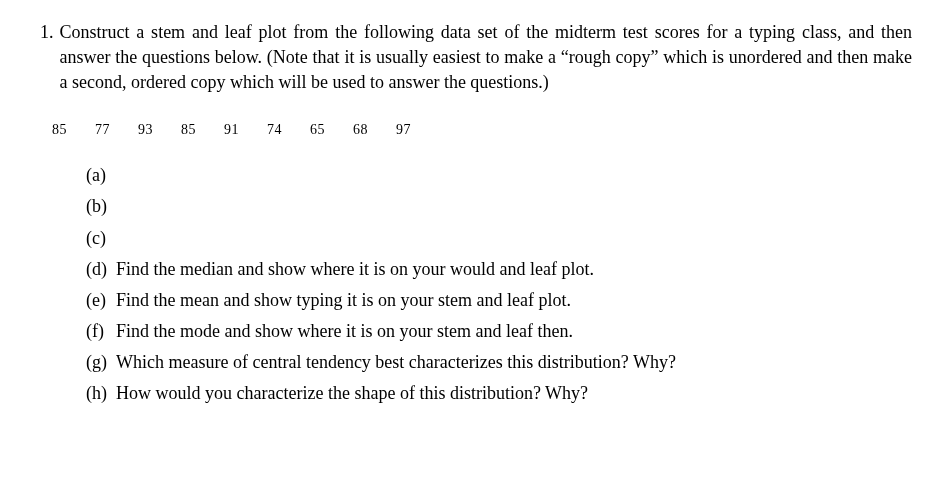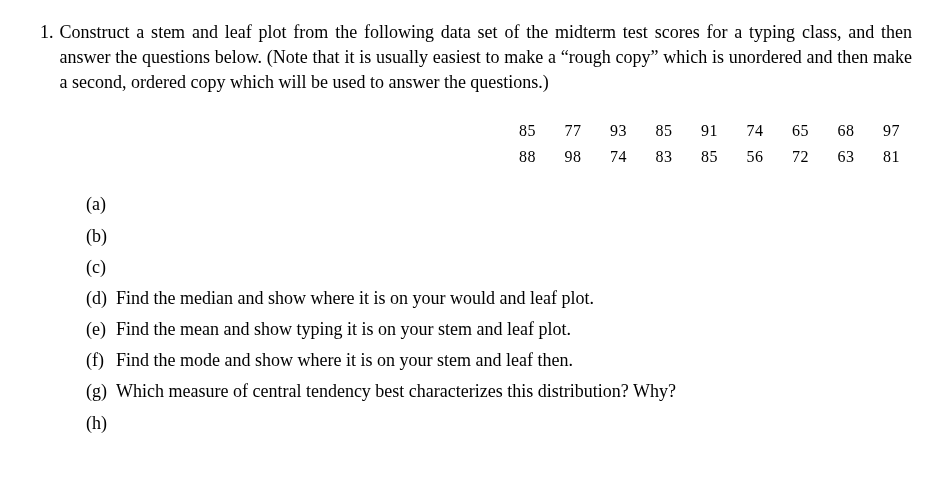--- a/index.html
+++ b/index.html
@@ -19,23 +19,23 @@
     }
     .problem-num {
       margin-right: 6px;
       white-space: nowrap;
     }
     .problem-body {
       flex: 1;
       text-align: justify;
     }
     .data-block {
-      text-align: right;
+      text-align: left;
       margin: 24px 0 24px 0;
-      font-size: 16px;
+      font-size: 14px;
       letter-spacing: 0.5px;
     }
     .data-row {
       margin: 4px 0;
     }
     .data-row span {
       display: inline-block;
       margin: 0 12px;
     }
     .subparts {
@@ -65,31 +65,20 @@
     <span>85</span>
     <span>77</span>
     <span>93</span>
     <span>85</span>
     <span>91</span>
     <span>74</span>
     <span>65</span>
     <span>68</span>
     <span>97</span>
   </div>
-  <div class="data-row">
-    <span>88</span>
-    <span>98</span>
-    <span>74</span>
-    <span>83</span>
-    <span>85</span>
-    <span>56</span>
-    <span>72</span>
-    <span>63</span>
-    <span>81</span>
-  </div>
 </div>
 
 <div class="subparts">
   <div class="subpart">
     <div class="sub-label">(a)</div>
   </div>
   <div class="subpart">
     <div class="sub-label">(b)</div>
   </div>
   <div class="subpart">
@@ -106,14 +95,15 @@
   <div class="subpart">
     <div class="sub-label">(f)</div>
     <div>Find the mode and show where it is on your stem and leaf then.</div>
   </div>
   <div class="subpart">
     <div class="sub-label">(g)</div>
     <div>Which measure of central tendency best characterizes this distribution? Why?</div>
   </div>
   <div class="subpart">
     <div class="sub-label">(h)</div>
+    <div>How would you characterize the shape of this distribution? Why?</div>
   </div>
 </div>
 
 </body></html>

